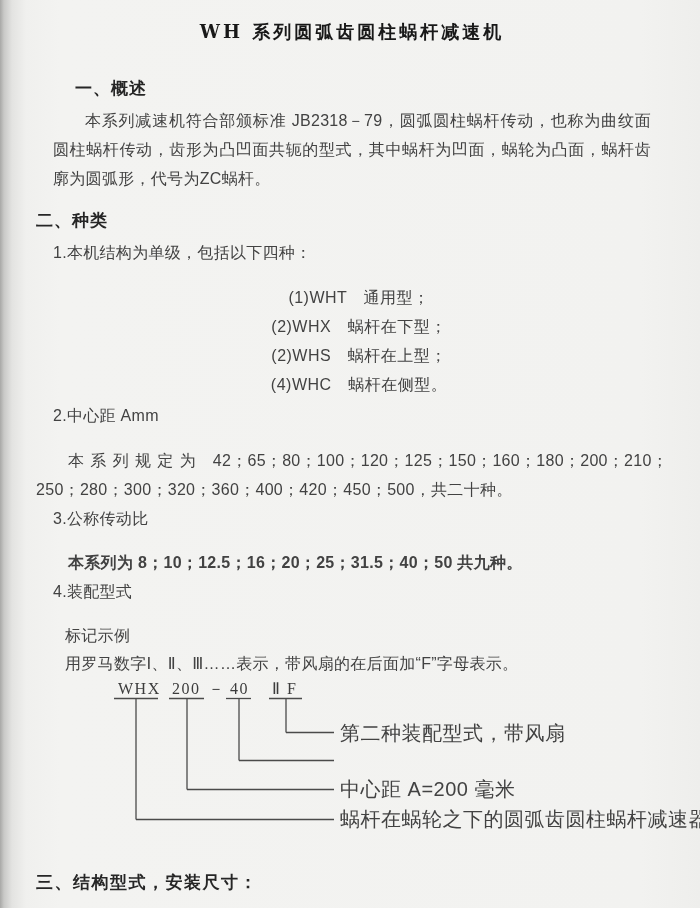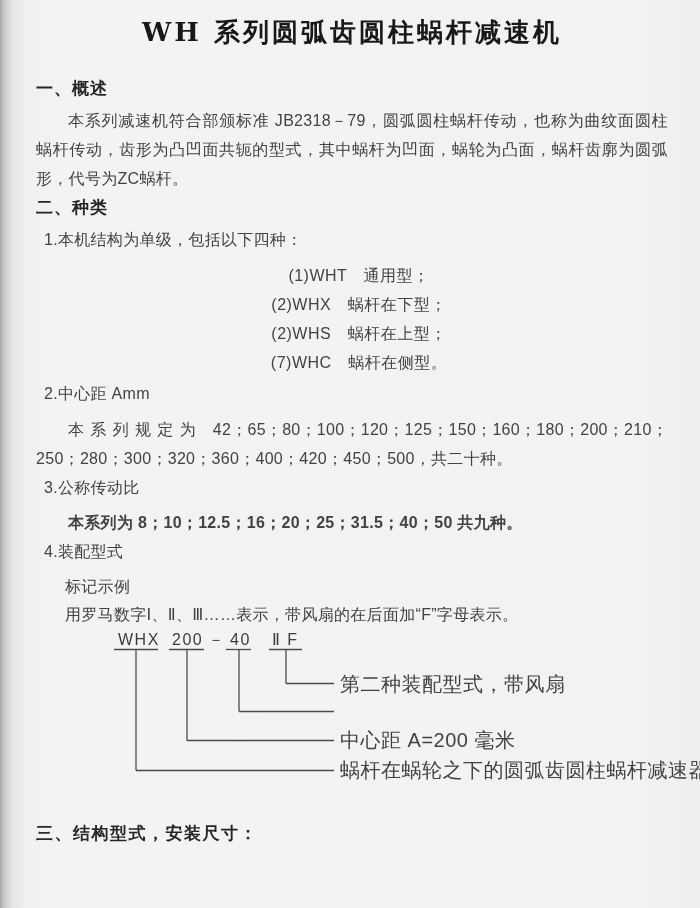--- a/index.html
+++ b/index.html
@@ -15,49 +15,49 @@
     color: #3f3f3f;
     background:
       linear-gradient(to right, #a8a8a6 0px, #c9c9c7 4px, #e3e3e1 12px, #f0f0ee 26px, #f3f3f1 60px, #f2f2f0 640px, #eeeeec 700px);
     box-sizing: border-box;
     padding: 0 32px 0 36px;
   }
   .title {
     margin: 0;
     padding-top: 14px;
     font-family: "DejaVu Serif", "Liberation Serif", serif;
-    font-size: 26px;
+    font-size: 18px;
     line-height: 36px;
     font-weight: bold;
     letter-spacing: 3px;
     text-align: center;
     color: #181818;
   }
   .sec-heading {
     margin: 0;
     font-size: 17px;
     line-height: 22px;
     font-weight: bold;
     letter-spacing: 1px;
     color: #262626;
   }
-  .sec-overview .sec-heading { margin-top: 28px; }
+  .sec-overview .sec-heading { margin-top: 28px; margin-left: 39px; }
   .para {
-    margin: 0;
+    margin: 17px;
     font-size: 16px;
     line-height: 29px;
     letter-spacing: 0.3px;
     text-indent: 2em;
     text-align: justify;
     color: #424242;
   }
   .para.first { margin-top: 6px; }
   .sec-types .sec-heading { margin-top: 4px; }
   .item-label {
-    margin: 8px;
+    margin: 17px;
     font-size: 16px;
     line-height: 26px;
     letter-spacing: 0.3px;
     color: #424242;
   }
   .item-label.gap { margin-top: 4px; }
   .item-label.gap-sm { margin-top: 2px; }
   .item-label.first { margin-top: 8px; }
   .subitem {
     margin: 0;
@@ -92,20 +92,21 @@
   }
   .diagram svg { position: absolute; left: 0; top: 0; }
   .code-part {
     position: absolute;
     top: 2px;
     font-size: 16px;
     line-height: 18px;
     letter-spacing: 1.5px;
     color: #3c3c3c;
     white-space: nowrap;
+    font-family: Liberation Serif, serif;
   }
   .callout {
     position: absolute;
     left: 304px;
     font-size: 20px;
     line-height: 22px;
     letter-spacing: 0.5px;
     color: #424242;
     white-space: nowrap;
   }
@@ -124,21 +125,21 @@
   </section>
 
   <section class="sec-types">
     <h2 class="sec-heading">二、种类</h2>
 
     <div class="item-label first">1.本机结构为单级，包括以下四种：</div>
     <div>
       <div class="subitem">(1)WHT　通用型；</div>
       <div class="subitem">(2)WHX　蜗杆在下型；</div>
       <div class="subitem">(2)WHS　蜗杆在上型；</div>
-      <div class="subitem">(7)WHC　蜗杆在侧型。</div>
+      <div class="subitem">(4)WHC　蜗杆在侧型。</div>
     </div>
 
     <div class="item-label gap">2.中心距 Amm</div>
     <p class="item-text">本系列规定为 42；65；80；100；120；125；150；160；180；200；210；250；280；300；320；360；400；420；450；500，共二十种。</p>
 
     <div class="item-label gap-sm">3.公称传动比</div>
     <p class="item-text single">本系列为 8；10；12.5；16；20；25；31.5；40；50 共九种。</p>
 
     <div class="item-label gap-sm">4.装配型式</div>
     <div class="indented-line">标记示例</div>

